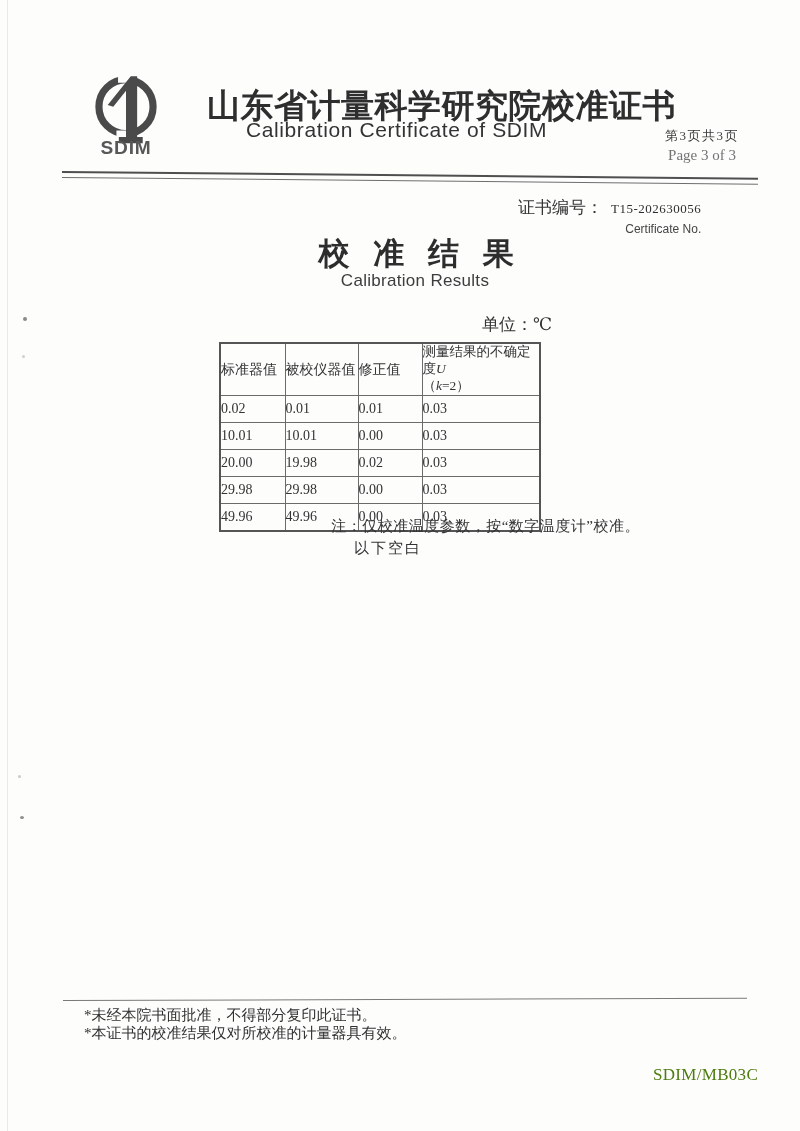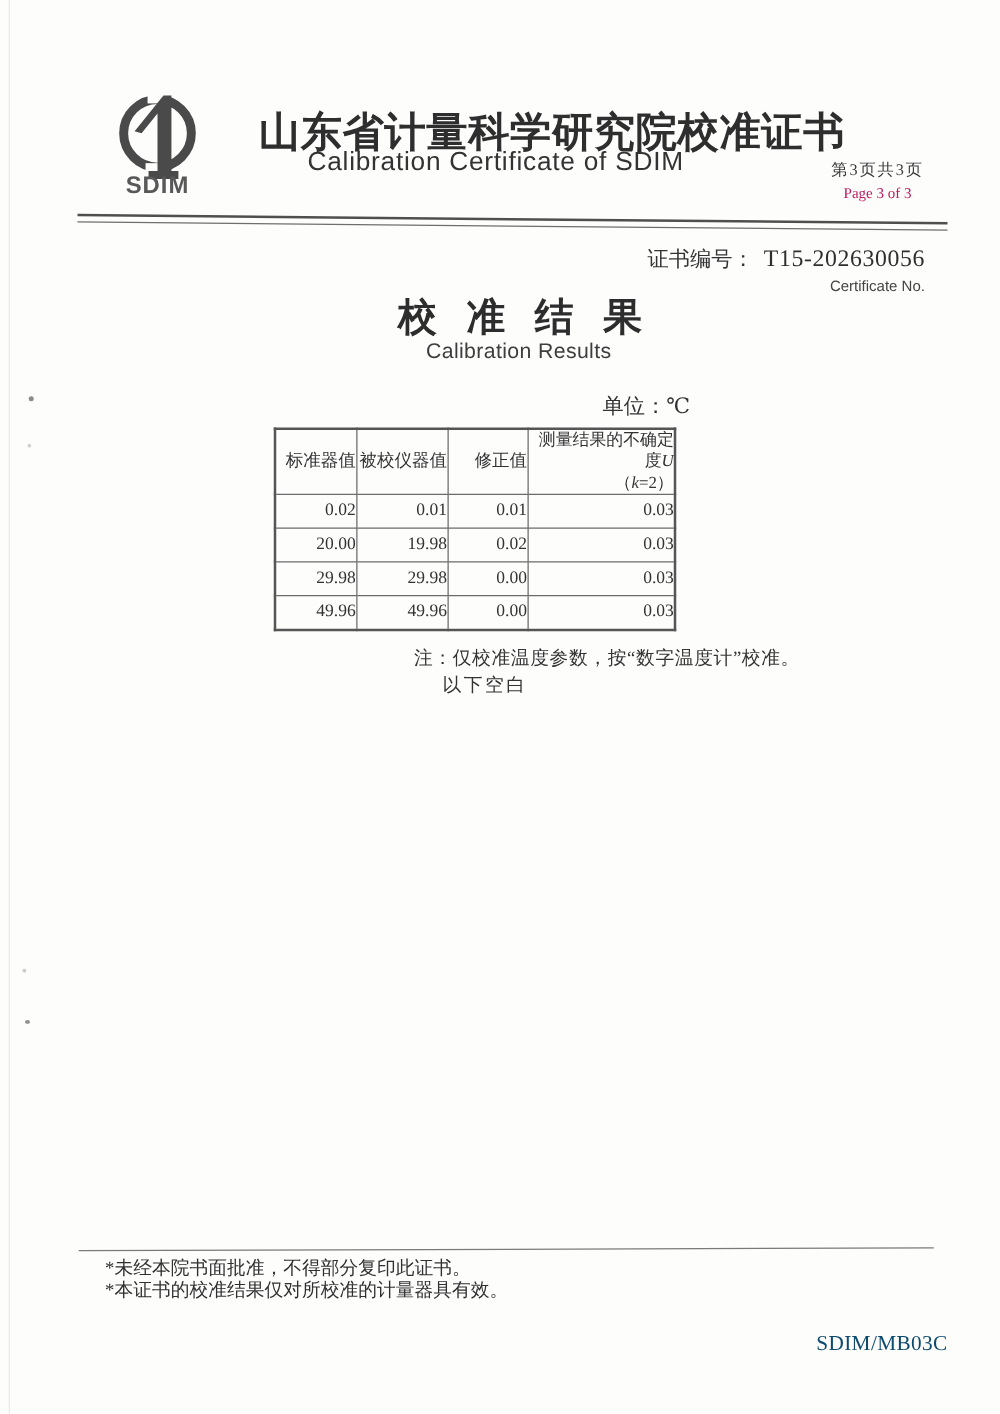--- a/index.html
+++ b/index.html
@@ -28,30 +28,30 @@
   .title-en{
     position:absolute;left:246px;top:118px;width:380px;
     font-family:"Liberation Sans","DejaVu Sans",sans-serif;
     font-size:21px;font-weight:normal;letter-spacing:0.6px;color:#333;
     white-space:nowrap;
   }
   .page-info{
     position:absolute;left:650px;top:127px;width:104px;text-align:center;
   }
   .page-info .cn{font-size:13px;letter-spacing:1.5px;color:#3a3a3a;}
-  .page-info .en{font-size:12px;color:#be185d;margin-top:2px;}
+  .page-info .en{font-size:15px;color:#737373;margin-top:2px;}
   .double-rule{
     position:absolute;left:62px;top:171px;width:696px;height:4px;
     border-top:2px solid #4f4f4f;border-bottom:1px solid #6e6e6e;
     transform:rotate(0.55deg);transform-origin:left center;
   }
   
   .cert-block{position:absolute;left:518px;top:196px;white-space:nowrap;}
   .cert-label{font-size:17px;color:#333;}
-  .cert-value{font-size:19px;color:#2f2f2f;margin-left:8px;letter-spacing:0.5px;}
+  .cert-value{font-size:13px;color:#2f2f2f;margin-left:8px;letter-spacing:0.5px;}
   .cert-en{font-family:"Liberation Sans","DejaVu Sans",sans-serif;font-size:12px;color:#444;margin-top:3px;text-align:right;}
   
   .results-title{
     position:absolute;left:40px;top:233px;width:760px;text-align:center;
     font-size:31px;font-weight:bold;color:#2d2d2d;letter-spacing:8px;white-space:pre;
   }
   .results-sub{
     position:absolute;left:40px;top:271px;width:750px;text-align:center;
     font-family:"Liberation Sans","DejaVu Sans",sans-serif;
     font-size:17px;color:#3d3d3d;letter-spacing:0.3px;
@@ -59,21 +59,21 @@
   
   .unit-label{position:absolute;left:300px;top:313px;width:252px;text-align:right;font-size:17px;color:#333;}
   
   .cal-table{
     position:absolute;left:219px;top:342px;
     border-collapse:collapse;table-layout:fixed;
     font-size:14px;color:#333;
     border:2px solid #555;
   }
   .cal-table td,.cal-table th{
-    border:1px solid #6b6b6b;text-align:right;vertical-align:middle;
+    border:1px solid #6b6b6b;text-align:left;vertical-align:middle;
     font-weight:normal;padding:0;
   }
   .cal-table th{height:40px;font-size:14px;line-height:1.25;}
   .cal-table td{height:26px;font-size:14px;}
   .col1{width:65px;}.col2{width:73px;}.col3{width:64px;}.col4{width:118px;}
   .cal-table .uhead{font-size:13.5px;}
   .ital{font-style:italic;font-family:"Liberation Serif",serif;}
   
   .table-note{
     position:absolute;left:120px;top:517px;width:520px;text-align:right;
@@ -82,21 +82,21 @@
   .blank-note{
     position:absolute;left:128px;top:539px;width:520px;text-align:center;
     font-size:15px;color:#333;letter-spacing:2px;
   }
   
   .footer-rule{
     position:absolute;left:63px;top:1000px;width:684px;height:1px;background:#7a7a7a;
     transform:rotate(-0.18deg);transform-origin:left center;
   }
   .footnotes{position:absolute;left:84px;top:1006px;font-size:15px;color:#303030;line-height:18px;}
-  .form-code{position:absolute;left:653px;top:1065px;font-size:17px;color:#0c4a6e;letter-spacing:0.3px;}
+  .form-code{position:absolute;left:653px;top:1065px;font-size:17px;color:#4d7c0f;letter-spacing:0.3px;}
 </style>
 </head>
 <body>
 
 <div class="page">
 
   <div class="scan-edge"></div>
   <div class="speck s1"></div>
   <div class="speck s2"></div>
   <div class="speck s3"></div>
@@ -148,20 +148,26 @@
         <span>（</span><span class="ital">k</span><span>=2）</span>
       </th>
     </tr>
     <tr>
       <td>0.02</td>
       <td>0.01</td>
       <td>0.01</td>
       <td>0.03</td>
     </tr>
     <tr>
+      <td>10.01</td>
+      <td>10.01</td>
+      <td>0.00</td>
+      <td>0.03</td>
+    </tr>
+    <tr>
       <td>20.00</td>
       <td>19.98</td>
       <td>0.02</td>
       <td>0.03</td>
     </tr>
     <tr>
       <td>29.98</td>
       <td>29.98</td>
       <td>0.00</td>
       <td>0.03</td>

